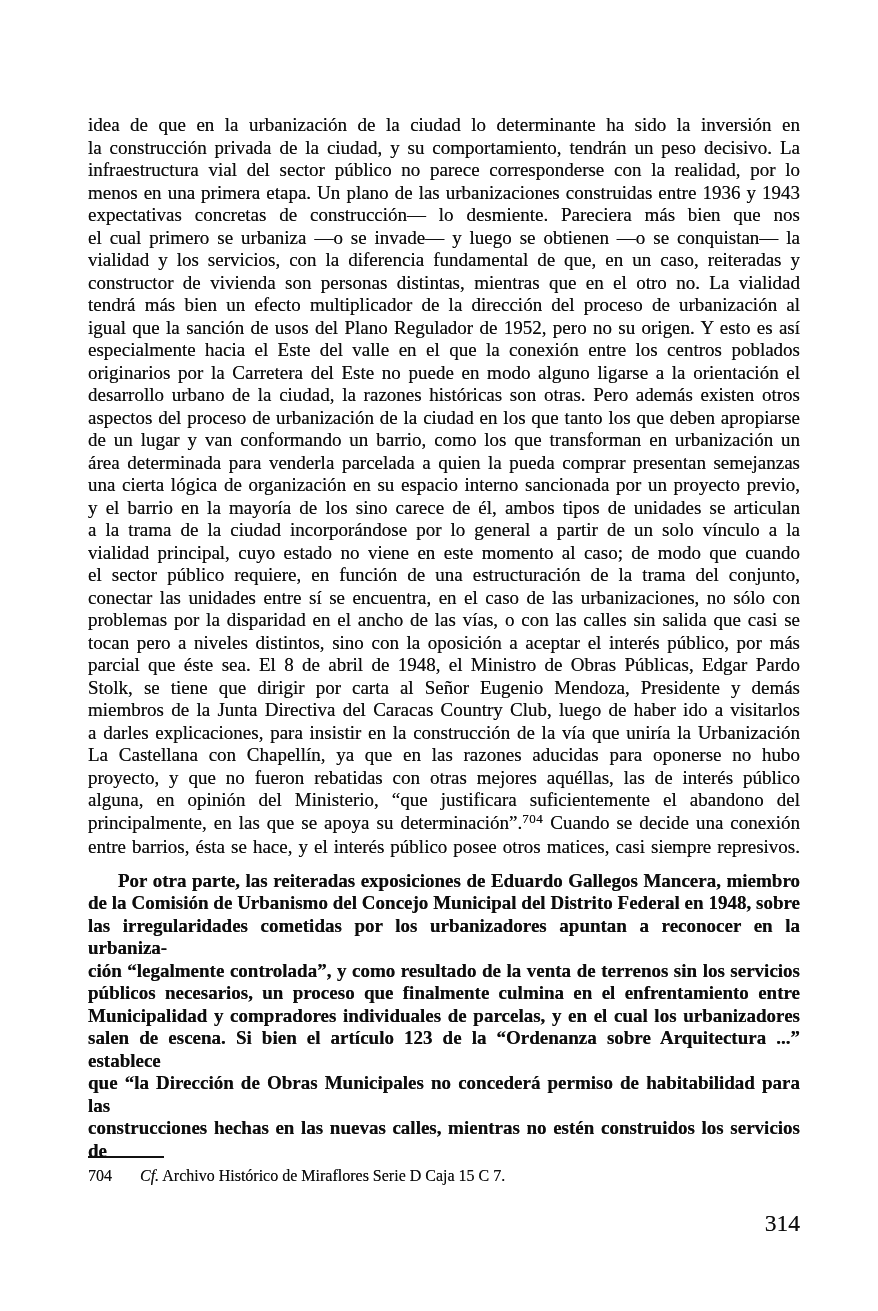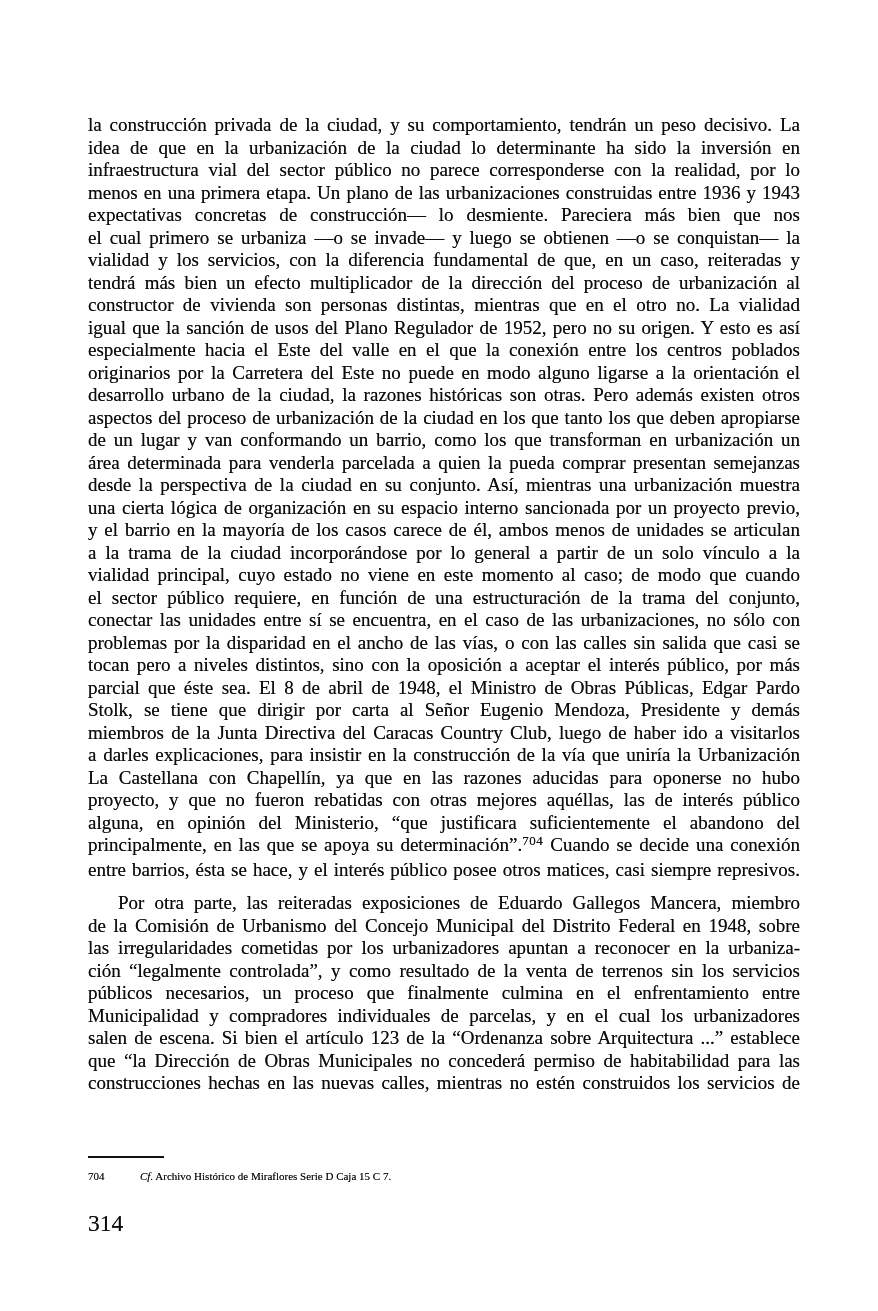--- a/index.html
+++ b/index.html
@@ -27,88 +27,88 @@
   }
   .line {
     text-align: justify;
     text-align-last: justify;
   }
   .line.indent {
     padding-left: 30px;
   }
   .para2 {
     margin-top: 11px;
+    font-weight: bold;
   }
   .sup {
     font-size: 13px;
     position: relative;
     top: -6px;
     letter-spacing: 0.5px;
   }
   .footnote-rule {
     position: absolute;
     left: 88px;
     top: 1156px;
     width: 76px;
     border-top: 2px solid #111;
   }
   .footnote {
     position: absolute;
     left: 88px;
     top: 1166px;
     width: 712px;
-    font-size: 11px;
+    font-size: 16px;
     line-height: 20px;
     text-shadow: 0 0 0.4px rgba(0,0,0,0.6);
   }
   .footnote .fn-number {
     display: inline-block;
     width: 52px;
   }
   .footnote .fn-abbrev {
     font-style: italic;
   }
   .page-number {
     position: absolute;
     left: 88px;
     top: 1210px;
     width: 712px;
-    text-align: left;
+    text-align: right;
     font-size: 23.5px;
     text-shadow: 0 0 0.4px rgba(0,0,0,0.6);
   }
 </style>
 </head>
 <body>
 
 <div class="page" style="color: rgb(13, 13, 13); background: rgb(255, 255, 255);">
 
   <div class="text-block">
 
     <div class="para1">
       <div>
+          <div class="line">idea de que en la urbanización de la ciudad lo determinante ha sido la inversión en</div>
           <div class="line">la construcción privada de la ciudad, y su comportamiento, tendrán un peso decisivo. La</div>
-          <div class="line">idea de que en la urbanización de la ciudad lo determinante ha sido la inversión en</div>
           <div class="line">infraestructura vial del sector público no parece corresponderse con la realidad, por lo</div>
           <div class="line">menos en una primera etapa. Un plano de las urbanizaciones construidas entre 1936 y 1943</div>
           <div class="line">expectativas concretas de construcción— lo desmiente. Pareciera más bien que nos</div>
           <div class="line">el cual primero se urbaniza —o se invade— y luego se obtienen —o se conquistan— la</div>
           <div class="line">vialidad y los servicios, con la diferencia fundamental de que, en un caso, reiteradas y</div>
+          <div class="line">constructor de vivienda son personas distintas, mientras que en el otro no. La vialidad</div>
           <div class="line">tendrá más bien un efecto multiplicador de la dirección del proceso de urbanización al</div>
-          <div class="line">constructor de vivienda son personas distintas, mientras que en el otro no. La vialidad</div>
           <div class="line">igual que la sanción de usos del Plano Regulador de 1952, pero no su origen. Y esto es así</div>
           <div class="line">especialmente hacia el Este del valle en el que la conexión entre los centros poblados</div>
           <div class="line">originarios por la Carretera del Este no puede en modo alguno ligarse a la orientación el</div>
           <div class="line">desarrollo urbano de la ciudad, la razones históricas son otras. Pero además existen otros</div>
           <div class="line">aspectos del proceso de urbanización de la ciudad en los que tanto los que deben apropiarse</div>
           <div class="line">de un lugar y van conformando un barrio, como los que transforman en urbanización un</div>
           <div class="line">área determinada para venderla parcelada a quien la pueda comprar presentan semejanzas</div>
-          <div class="line">desde la perspectiva de la ciudad en su conjunto. Así, mientras una urbanización muestra</div>
           <div class="line">una cierta lógica de organización en su espacio interno sancionada por un proyecto previo,</div>
-          <div class="line">y el barrio en la mayoría de los casos carece de él, ambos menos de unidades se articulan</div>
+          <div class="line">y el barrio en la mayoría de los sino carece de él, ambos tipos de unidades se articulan</div>
           <div class="line">a la trama de la ciudad incorporándose por lo general a partir de un solo vínculo a la</div>
           <div class="line">vialidad principal, cuyo estado no viene en este momento al caso; de modo que cuando</div>
           <div class="line">el sector público requiere, en función de una estructuración de la trama del conjunto,</div>
           <div class="line">conectar las unidades entre sí se encuentra, en el caso de las urbanizaciones, no sólo con</div>
           <div class="line">problemas por la disparidad en el ancho de las vías, o con las calles sin salida que casi se</div>
           <div class="line">tocan pero a niveles distintos, sino con la oposición a aceptar el interés público, por más</div>
           <div class="line">parcial que éste sea. El 8 de abril de 1948, el Ministro de Obras Públicas, Edgar Pardo</div>
           <div class="line">Stolk, se tiene que dirigir por carta al Señor Eugenio Mendoza, Presidente y demás</div>
           <div class="line">miembros de la Junta Directiva del Caracas Country Club, luego de haber ido a visitarlos</div>
           <div class="line">a darles explicaciones, para insistir en la construcción de la vía que uniría la Urbanización</div>

